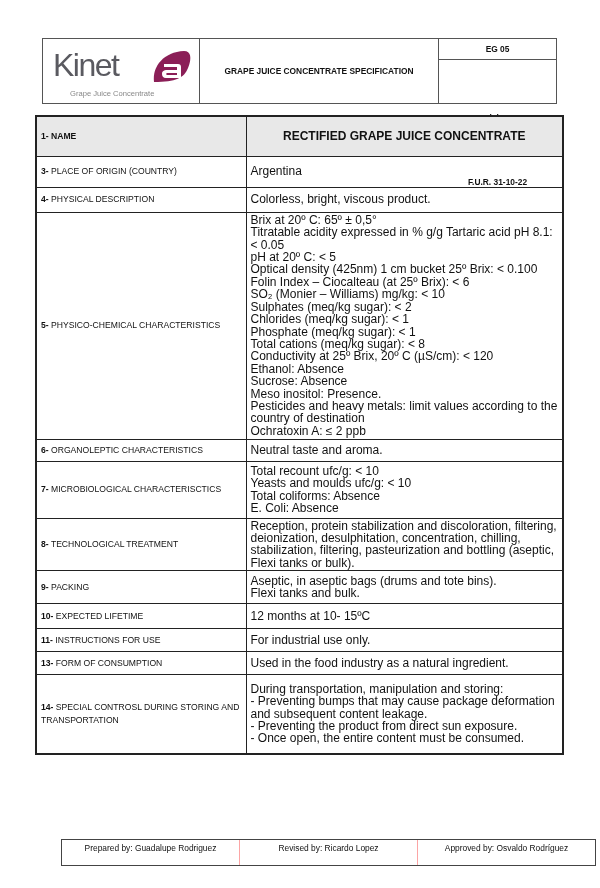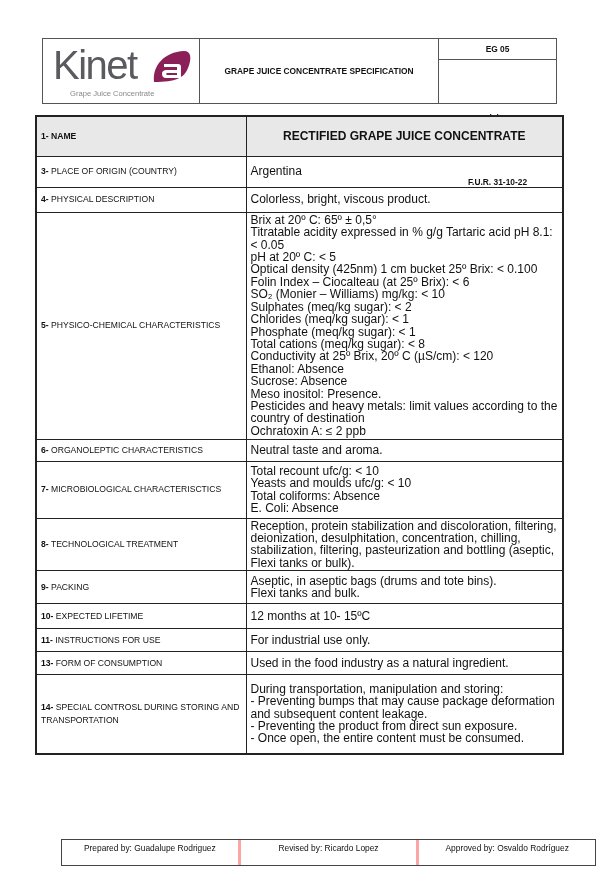--- a/index.html
+++ b/index.html
@@ -9,37 +9,37 @@
   
   .hdr { position: absolute; left: 42px; top: 38px; width: 515px; height: 66px; border: 1px solid #555; display: flex; }
   .hdr .logo-cell { width: 157px; border-right: 1px solid #555; position: relative; }
   .hdr .title-cell { width: 239px; border-right: 1px solid #555; display: flex; align-items: center; justify-content: center; font-weight: bold; font-size: 8.4px; }
   .hdr .meta-cell { flex: 1; display: flex; flex-direction: column; gap: 48px; }
   .hdr .meta-cell div { flex: 1; display: flex; align-items: center; justify-content: center; font-weight: bold; font-size: 8.4px; border-bottom: 1px solid #555; }
   .hdr .meta-cell div:last-child { border-bottom: none; }
   .hdr .meta-cell div.m1 { flex: 0 0 21px; }
   .hdr .meta-cell div.m2 { flex: 0 0 21px; }
 
-  .logo-word { position: absolute; left: 10px; top: 6px; font-size: 40px; line-height: 40px; color: #5a5a60; letter-spacing: -1.5px; font-family: "Liberation Sans", sans-serif; }
+  .logo-word { position: absolute; left: 10px; top: 6px; font-size: 32px; line-height: 40px; color: #5a5a60; letter-spacing: -1.5px; font-family: "Liberation Sans", sans-serif; }
   .logo-a { position: absolute; left: 107px; top: 9px; width: 42px; height: 36px; }
   .logo-sub { position: absolute; left: 27px; top: 50px; font-size: 7.6px; color: #888; }
 
   
   .spec { position: absolute; left: 35px; top: 115px; width: 529px; border-collapse: collapse; border: 2px solid #222; }
   .spec td { border: 1.5px solid #222; vertical-align: middle; padding: 1px 4px; line-height: 12.4px; }
   .spec td.lbl { width: 210px; font-size: 8.6px; }
   .spec td.val { font-size: 12px; }
   .spec tr.head td { background: #e8e8e8; height: 40px; font-weight: bold; }
   .spec tr.head td.val { text-align: center; }
   .num { font-weight: bold; }
   .line { display: block; }
 
   
   .ftr { position: absolute; left: 61px; top: 839px; width: 535px; height: 27px; border: 1px solid #444; display: flex; }
-  .ftr div { flex: 1; text-align: center; padding-top: 3px; font-size: 8.4px; border-right: 3px solid #fca5a5; }
+  .ftr div { flex: 1; text-align: center; padding-top: 3px; font-size: 8.4px; border-right: 1px solid #fca5a5; }
   .ftr div:last-child { border-right: none; }
 </style>
 </head>
 <body>
 
 <div class="hdr">
   <div class="logo-cell">
     <span class="logo-word">Kinet</span>
     <svg class="logo-a" viewBox="0 0 42 36">
       <path d="M4 34 C2 18 14 4 34 3 C41 3 42 10 38 20 C34 30 26 34 4 34 Z" fill="#8b1f57"></path>

